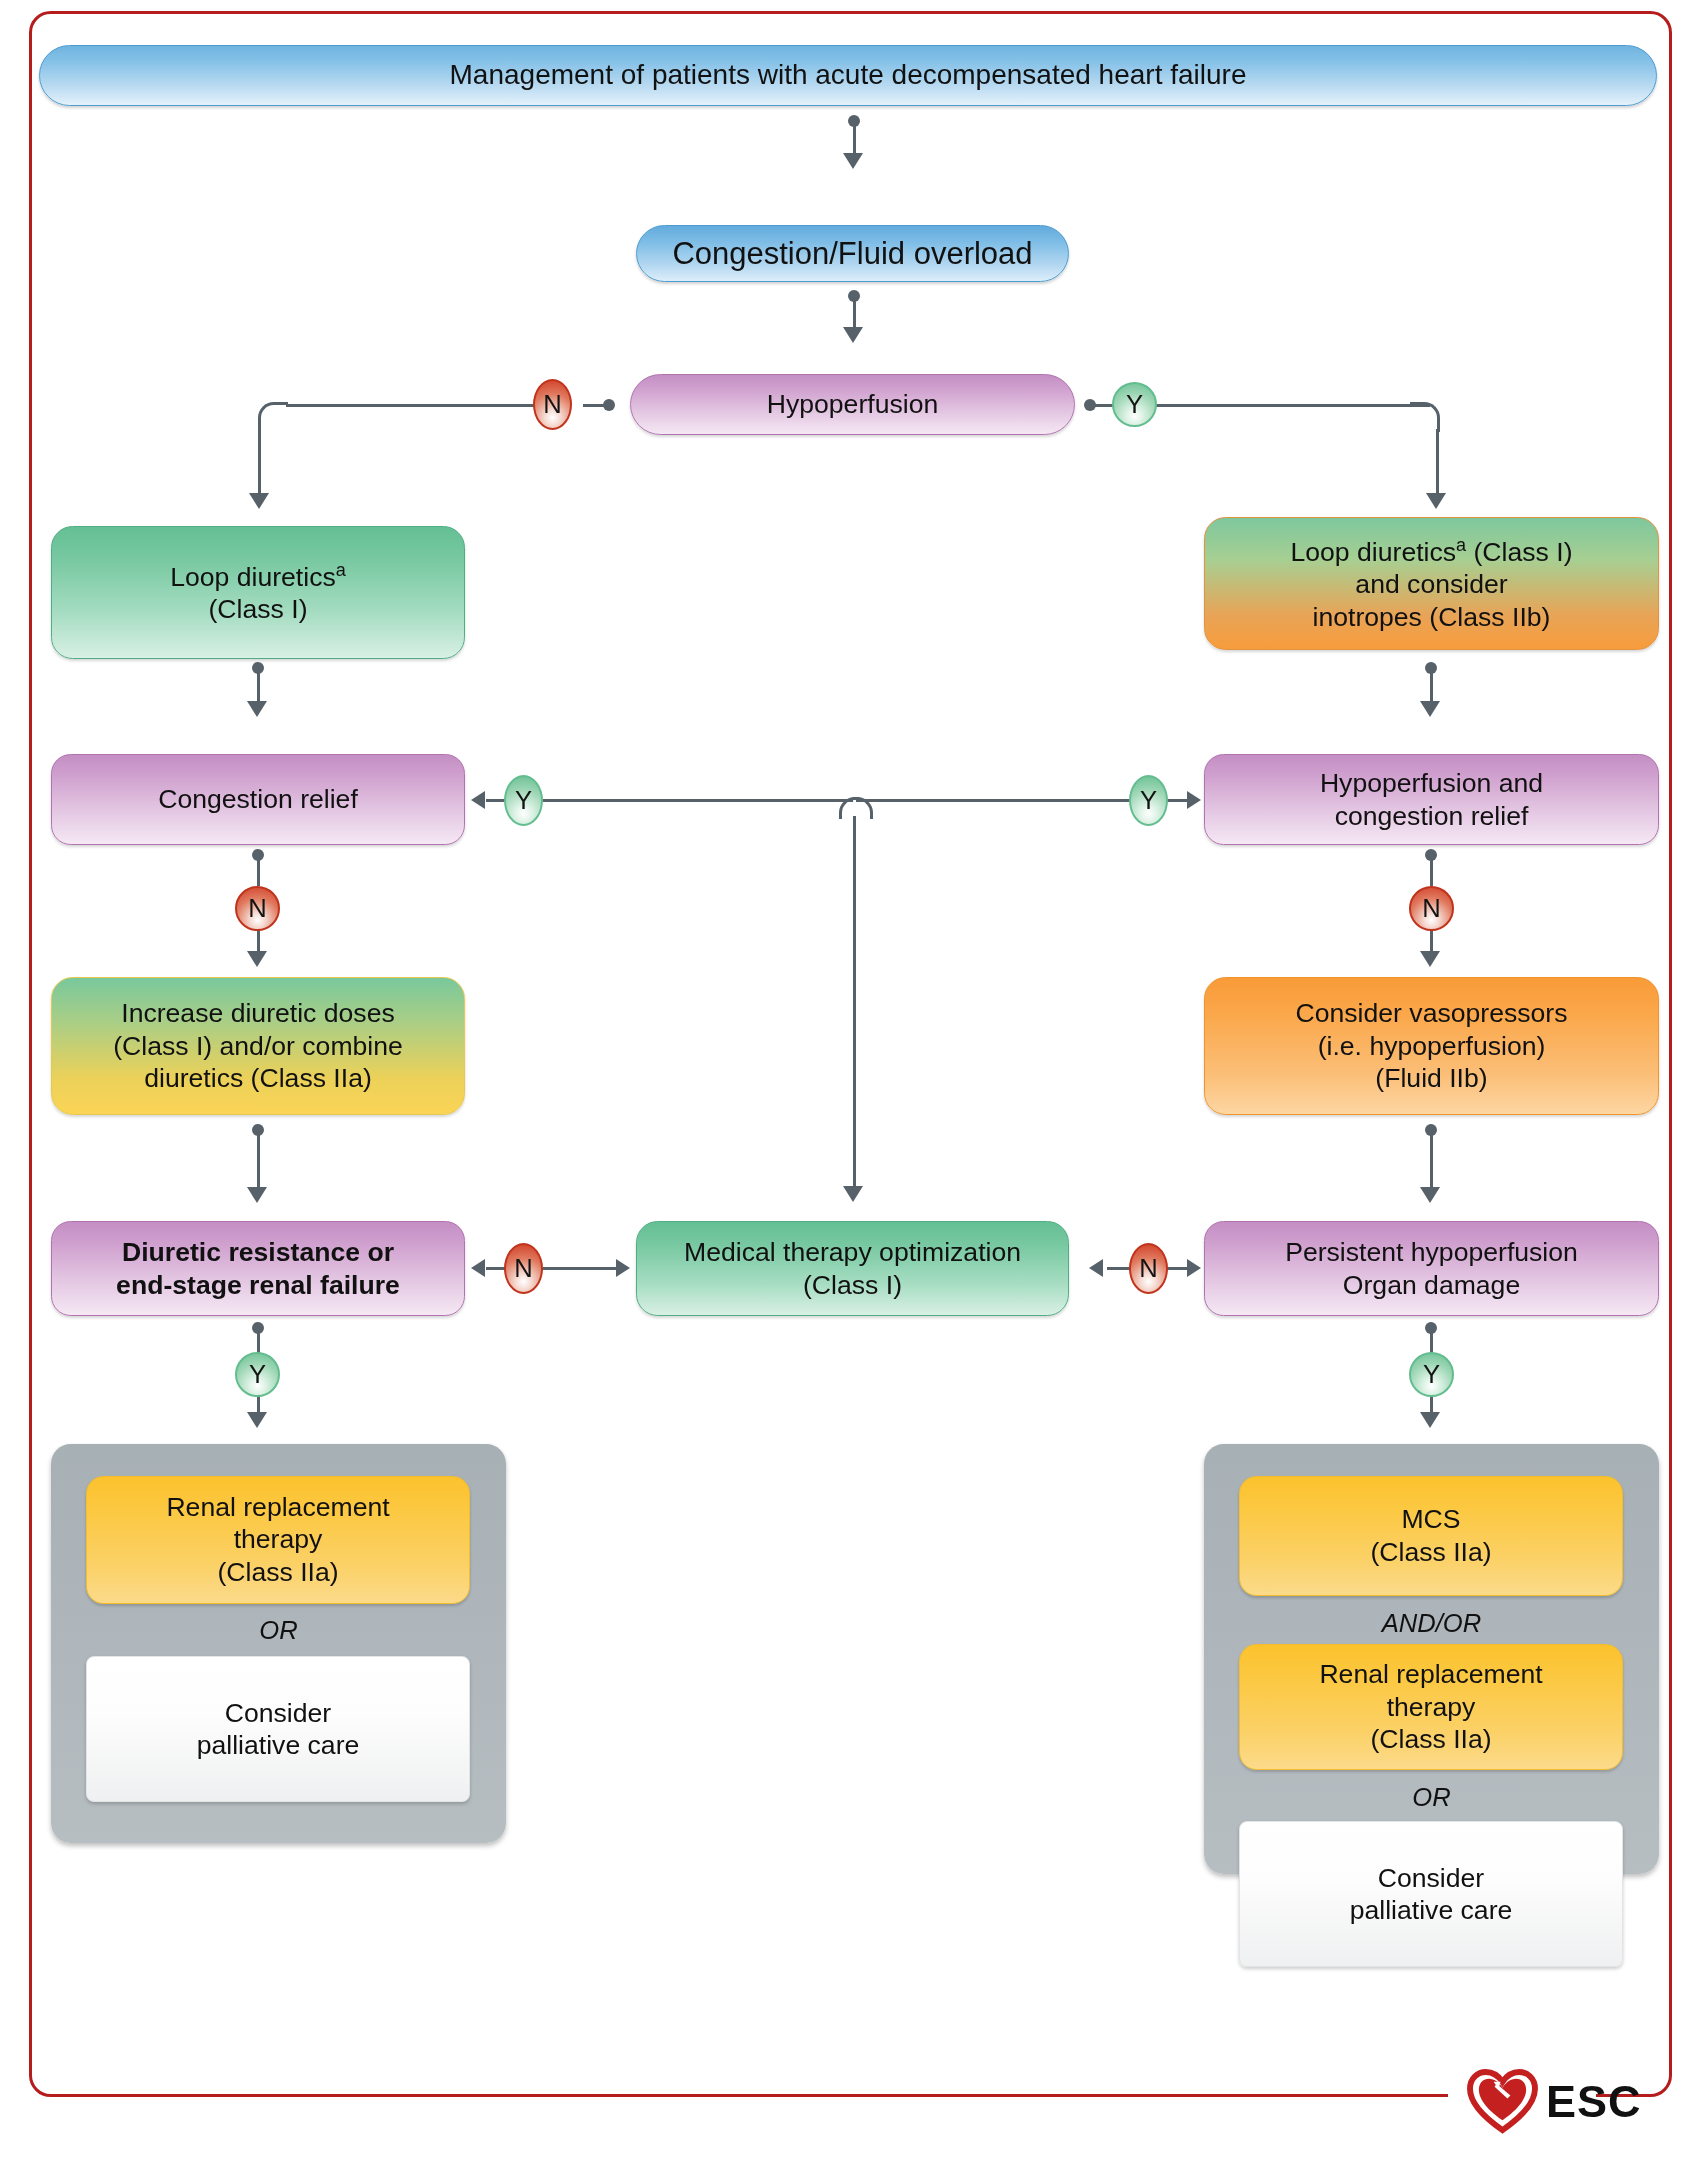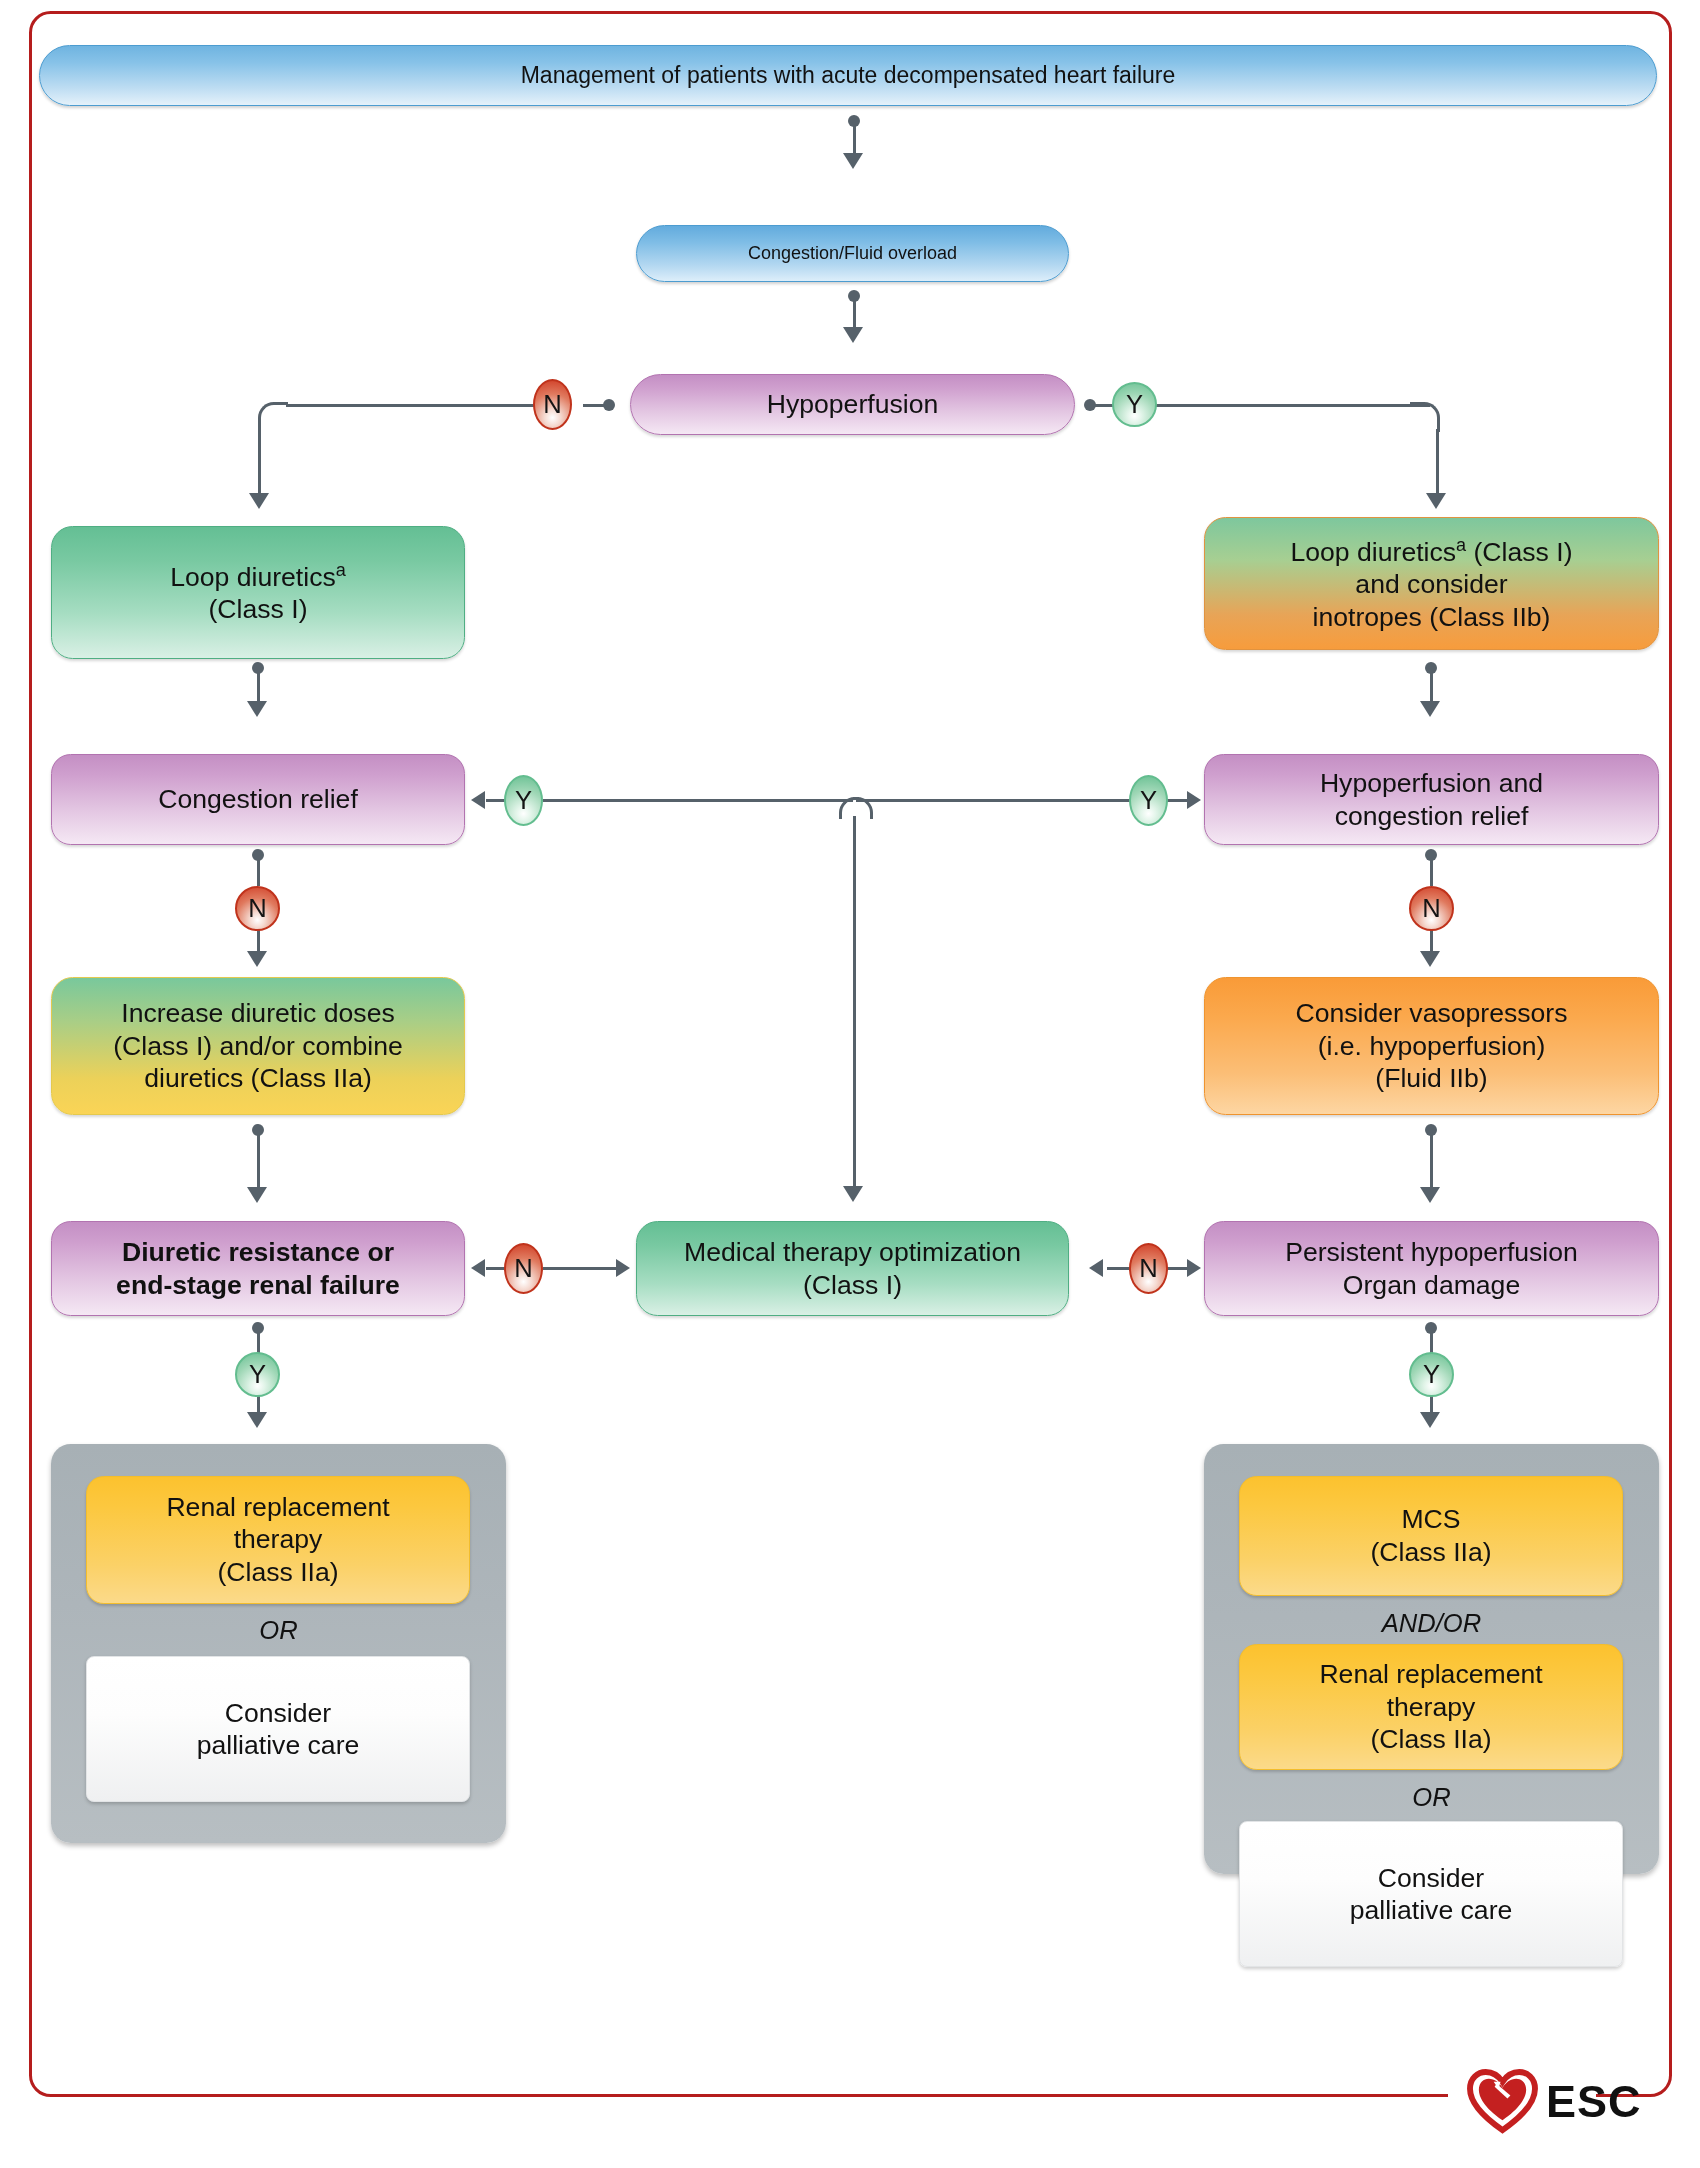--- a/index.html
+++ b/index.html
@@ -49,28 +49,28 @@
     color: #111111;
     line-height: 1.22;
   }
 
   
   .title-pill {
     border-radius: 39px;
     background: linear-gradient(to bottom, #6fb4e0 0%, #87c2e8 28%, #bcdcf2 70%, #e4f1fa 100%);
     border: 1px solid #4c9cd0;
     box-shadow: 0 2px 3px rgba(0,0,0,0.18);
-    font-size: 23px;
+    font-size: 28px;
   }
   .blue-pill {
     border-radius: 33px;
     background: linear-gradient(to bottom, #62abdd 0%, #7fbde6 30%, #b4d8f1 72%, #ddeefa 100%);
     border: 1px solid #4c9cd0;
     box-shadow: 0 2px 3px rgba(0,0,0,0.18);
-    font-size: 18px;
+    font-size: 31px;
   }
   
   .purple-pill {
     border-radius: 33px;
     background: linear-gradient(to bottom, #c48fc4 0%, #cf9fce 22%, #e3c6e2 62%, #f5e8f4 100%);
     border: 1.5px solid #b273b0;
     box-shadow: 0 2px 3px rgba(0,0,0,0.16);
     font-size: 26.6px;
   }
   .purple-box {

